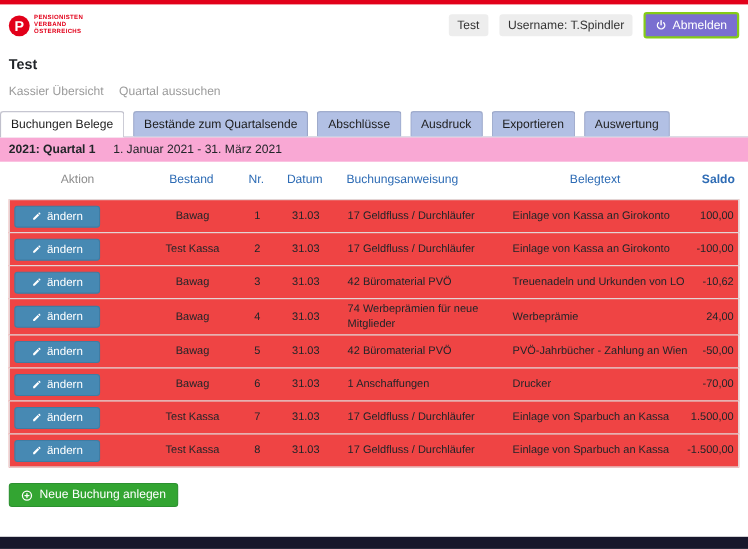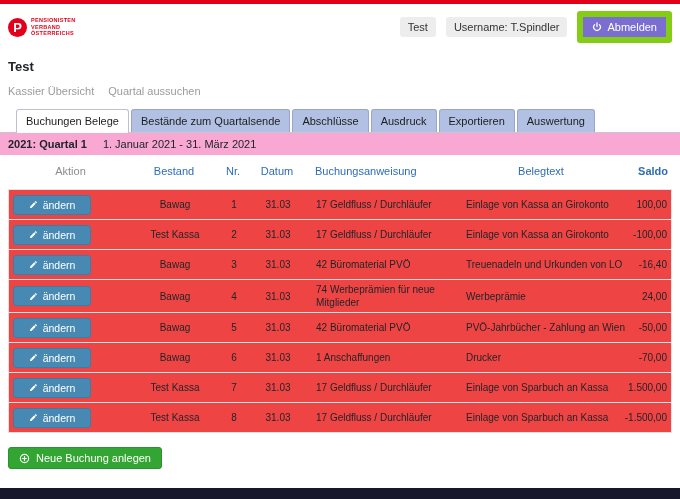--- a/index.html
+++ b/index.html
@@ -19,29 +19,29 @@
     width: 19px; height: 19px; border-radius: 50%;
     background: #e2001a; color: #fff; font-weight: 700; font-size: 13px;
     display: flex; align-items: center; justify-content: center;
   }
   .logo-text { color: #e2001a; font-size: 5.5px; font-weight: 700; line-height: 1.25; letter-spacing: .3px; }
 
   .header-right { display: flex; align-items: center; gap: 10px; }
   .chip { background: #ededed; border-radius: 3px; padding: 4px 8px; font-size: 11px; color: #333; }
   .logout-btn {
     display: flex; align-items: center; gap: 5px;
-    background: #7a6fd0; border: 6px solid #84cc16; color: #fff;
+    background: #7a6fd0; border: 2px solid #84cc16; color: #fff;
     border-radius: 3px; padding: 4px 9px; font-size: 11px; cursor: pointer; font-family: inherit;
   }
 
   .page-title { font-size: 13px; font-weight: 700; padding: 0 8px; margin-top: 12px; }
   .nav-links { display: flex; gap: 14px; padding: 0 8px; margin-top: 11px; }
   .nav-link { color: #9b9b9b; font-size: 11px; text-decoration: none; cursor: pointer; }
 
-  .tabs { display: flex; gap: 2px; padding-left: 16px; margin-top: 12px; border-bottom: 1px solid #c6c6d4; align-items: flex-end; }
+  .tabs { display: flex; gap: 8px; padding-left: 0; margin-top: 12px; border-bottom: 1px solid #c6c6d4; align-items: flex-end; }
   .tab {
     background: #b2c0e4; border: 1px solid #9aa6c8; border-bottom: none;
     border-radius: 3px 3px 0 0; padding: 5px 9px; font-size: 11px; color: #1d1d1d; cursor: pointer;
     white-space: nowrap;
   }
   .tab.active { background: #fff; border-color: #c0c0cc; margin-bottom: -1px; padding-bottom: 6px; }
 
   .quarter-bar { background: #f9a8d4; display: flex; align-items: flex-end; gap: 16px; padding: 5px 8px; font-size: 11px; }
   .quarter-title { font-weight: 700; }
 
@@ -191,21 +191,21 @@
           </svg>
         </span>
         <span>ändern</span>
       </button>
     </div>
     <div class="td-bestand">Bawag</div>
     <div class="td-nr">3</div>
     <div class="td-datum">31.03</div>
     <div class="td-banw">42 Büromaterial PVÖ</div>
     <div class="td-beleg">Treuenadeln und Urkunden von LO</div>
-    <div class="td-saldo">-16,40</div>
+    <div class="td-saldo">-10,62</div>
   </div>
 
   <div class="trow">
     <div class="td-aktion">
       <button class="btn-edit">
         <span style="display:flex;">
           <svg width="9" height="9" viewBox="0 0 24 24" fill="#fff">
             <path d="M3 17.25V21h3.75L17.8 9.94l-3.75-3.75L3 17.25zM20.7 7a1 1 0 0 0 0-1.4L18.4 3.3a1 1 0 0 0-1.4 0l-1.8 1.8 3.75 3.75L20.7 7z"></path>
           </svg>
         </span>

